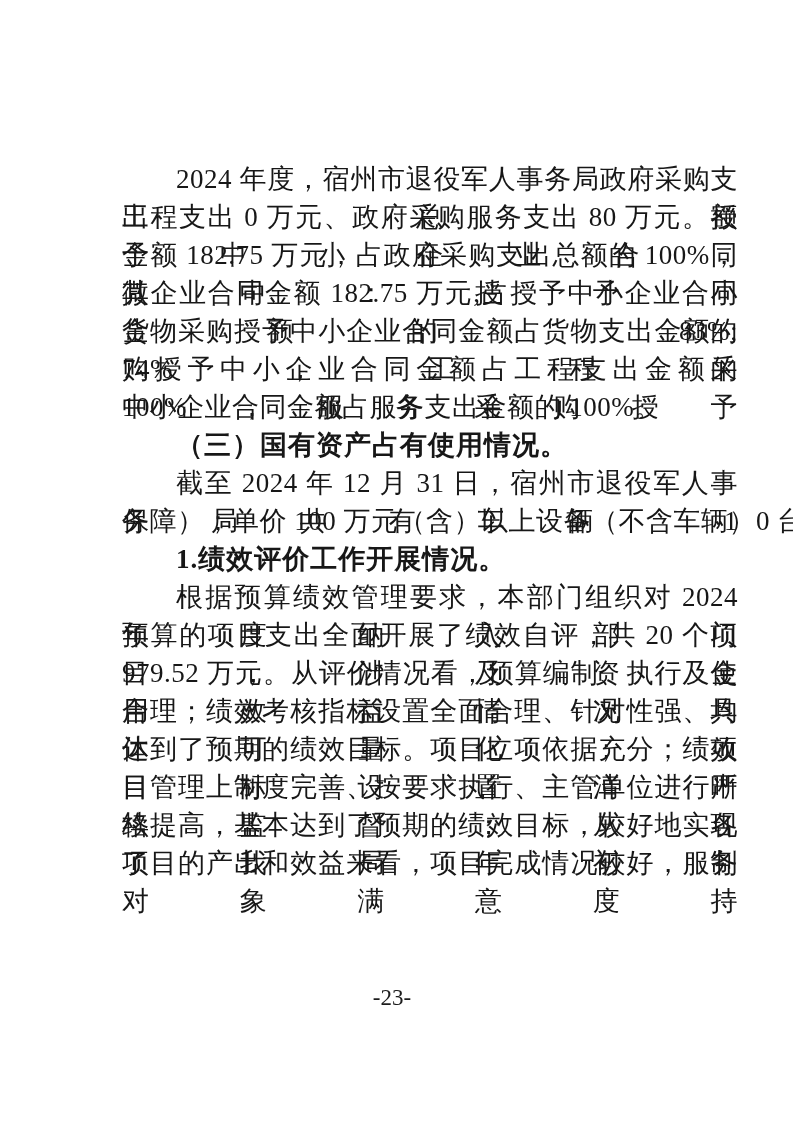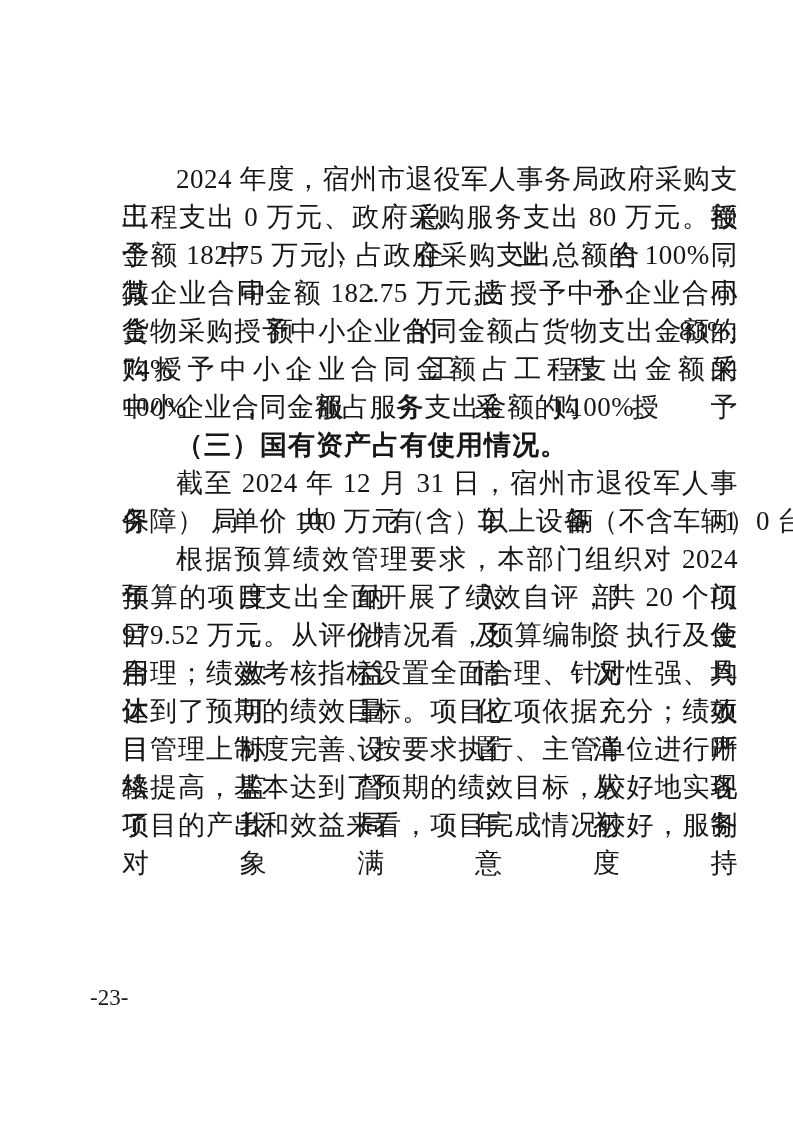--- a/index.html
+++ b/index.html
@@ -45,21 +45,21 @@
   }
   .line.bold {
     font-weight: 700;
     letter-spacing: 1px;
   }
   .pagenum {
     position: absolute;
     top: 985px;
     left: 90px;
     width: 616px;
-    text-align: left;
+    text-align: center;
     padding-right: 12px;
     box-sizing: border-box;
     font-size: 23px;
     line-height: 26px;
     color: #1c1c1c;
   }
 </style>
 </head>
 <body>
 
@@ -73,20 +73,21 @@
     <div class="line just">货物采购授予中小企业合同金额占货物支出金额的 74%，工程采</div>
     <div class="line just">购授予中小企业合同金额占工程支出金额的 100%，服务采购授予</div>
     <div class="line">中小企业合同金额占服务支出金额的 100%。</div>
 
     <div class="line indent bold">（三）国有资产占有使用情况。</div>
 
     <div class="line indent just">截至 2024 年 12 月 31 日，宿州市退役军人事务局共有车辆 1</div>
     <div class="line">保障）；单价 100 万元（含）以上设备（不含车辆）0 台（套）。</div>
 
 
+    <div class="line indent bold">1.绩效评价工作开展情况。</div>
 
     <div class="line indent just">根据预算绩效管理要求，本部门组织对 2024 年度纳入部门</div>
     <div class="line just">预算的项目支出全面开展了绩效自评，共 20 个项目，涉及资金</div>
     <div class="line just">979.52 万元。从评价情况看，预算编制、执行及使用效益情况均</div>
     <div class="line just">合理；绩效考核指标设置全面合理、针对性强、具体可量化；项</div>
     <div class="line just">达到了预期的绩效目标。项目立项依据充分；绩效目标设置清晰</div>
     <div class="line just">目管理上制度完善、按要求执行、主管单位进行严格监督；从各</div>
     <div class="line just">续提高，基本达到了预期的绩效目标，较好地实现了我局年初制</div>
     <div class="line just">项目的产出和效益来看，项目完成情况较好，服务对象满意度持</div>
 

